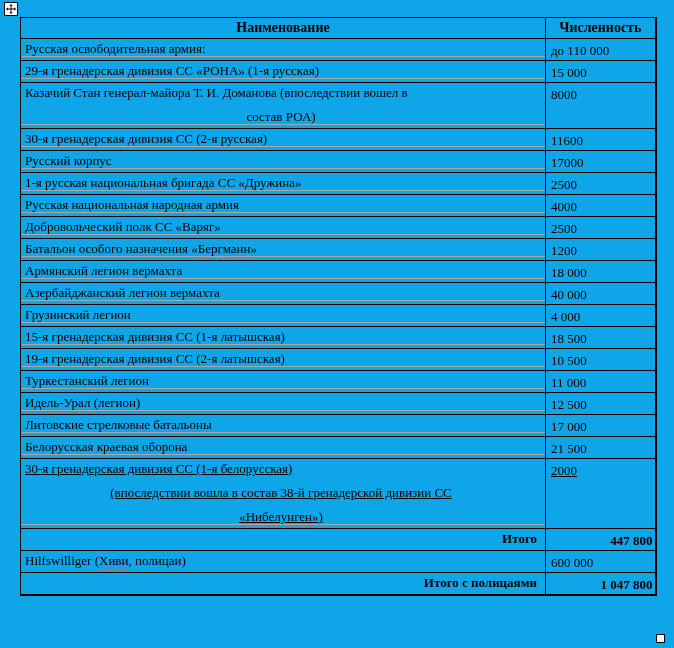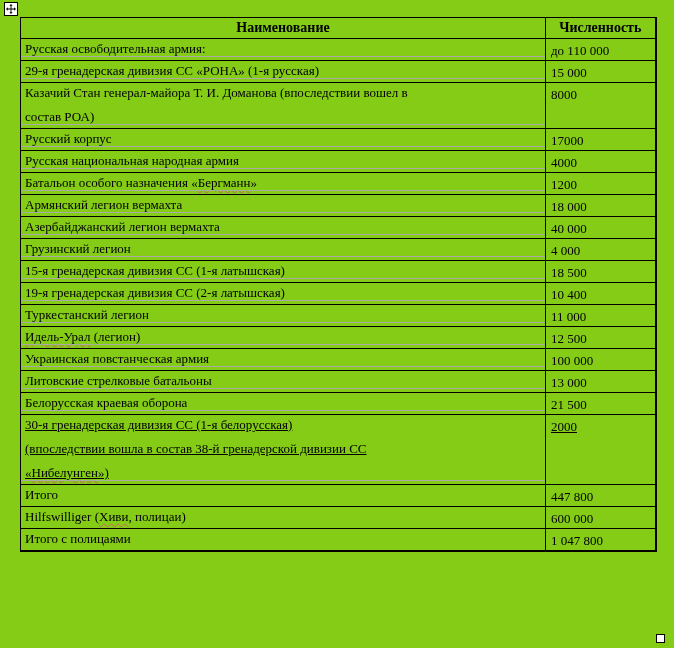--- a/index.html
+++ b/index.html
@@ -1,20 +1,20 @@
 <!DOCTYPE html>
 <html><head>
 <meta charset="utf-8">
 <style>
   html,body { margin:0; padding:0; background:#ffffff; }
   body {
     width:674px; height:648px; overflow:hidden;
     font-family:"Liberation Serif","DejaVu Serif",serif; color:#000;
   }
-  .page { position:relative; width:674px; height:648px; background:#84cc16; }
+  .page { position:relative; width:674px; height:648px; background:#0ea5e9; }
 
   
   .move-handle {
     position:absolute; left:4px; top:2px; width:14px; height:14px;
     border:1px solid #000; background:#fff; box-sizing:border-box;
     display:flex; align-items:center; justify-content:center;
   }
   .resize-handle {
     position:absolute; left:656px; top:634px; width:9px; height:9px;
     border:1px solid #000; background:#fff; box-sizing:border-box;
@@ -34,22 +34,22 @@
   td.name { padding:2px 8px 4px 4px; position:relative; }
   td.name::after {
     content:""; position:absolute; left:0; right:0; bottom:3px; height:0;
     border-top:1px solid #a9a9a9;
   }
   tr.nl td.name::after { content:none; }
   td.val { padding:4px 2px 2px 5px; }
   tr { height:21px; }
   tr.h2 { height:46px; }
   tr.h3 { height:68px;text-decoration:underline; }
-  tr.total td { font-weight:normal; }
-  .p2 { margin-top:9px; }
+  tr.total td { font-weight:bold;text-align:right; }
+  .p2 { margin-top:9px;text-align:center; }
   .sp {
     text-decoration:underline;
     text-decoration-style:wavy;
     text-decoration-color:#c86464;
     text-decoration-thickness:1px;
     text-underline-offset:2px;
   }
 </style>
 </head>
 <body>
@@ -84,26 +84,38 @@
       <td class="val"><span>15 000</span></td>
     </tr>
     <tr class="h2">
       <td class="name">
         <div>Казачий Стан генерал-майора Т. И. Доманова (впоследствии вошел в</div>
         <div class="p2">состав РОА)</div>
       </td>
       <td class="val"><span>8000</span></td>
     </tr>
     <tr>
+      <td class="name"><span>30-я гренадерская дивизия СС (2-я русская)</span></td>
+      <td class="val"><span>11600</span></td>
+    </tr>
+    <tr>
       <td class="name"><span>Русский корпус</span></td>
       <td class="val"><span>17000</span></td>
     </tr>
     <tr>
+      <td class="name"><span>1-я русская национальная бригада СС «Дружина»</span></td>
+      <td class="val"><span>2500</span></td>
+    </tr>
+    <tr>
       <td class="name"><span>Русская национальная народная армия</span></td>
       <td class="val"><span>4000</span></td>
+    </tr>
+    <tr>
+      <td class="name"><span>Добровольческий полк СС «Варяг»</span></td>
+      <td class="val"><span>2500</span></td>
     </tr>
     <tr>
       <td class="name"><span>Батальон особого назначения «</span><span class="sp">Бергманн</span><span>»</span></td>
       <td class="val"><span>1200</span></td>
     </tr>
     <tr>
       <td class="name"><span>Армянский легион вермахта</span></td>
       <td class="val"><span>18 000</span></td>
     </tr>
     <tr>
@@ -113,37 +125,33 @@
     <tr>
       <td class="name"><span>Грузинский легион</span></td>
       <td class="val"><span>4 000</span></td>
     </tr>
     <tr>
       <td class="name"><span>15-я гренадерская дивизия СС (1-я латышская)</span></td>
       <td class="val"><span>18 500</span></td>
     </tr>
     <tr>
       <td class="name"><span>19-я гренадерская дивизия СС (2-я латышская)</span></td>
-      <td class="val"><span>10 400</span></td>
+      <td class="val"><span>10 500</span></td>
     </tr>
     <tr>
       <td class="name"><span>Туркестанский легион</span></td>
       <td class="val"><span>11 000</span></td>
     </tr>
     <tr>
       <td class="name"><span class="sp">Идель-Урал</span><span> (легион)</span></td>
       <td class="val"><span>12 500</span></td>
     </tr>
     <tr>
-      <td class="name"><span>Украинская повстанческая армия</span></td>
-      <td class="val"><span>100 000</span></td>
-    </tr>
-    <tr>
       <td class="name"><span>Литовские стрелковые батальоны</span></td>
-      <td class="val"><span>13 000</span></td>
+      <td class="val"><span>17 000</span></td>
     </tr>
     <tr>
       <td class="name"><span>Белорусская краевая оборона</span></td>
       <td class="val"><span>21 500</span></td>
     </tr>
     <tr class="h3">
       <td class="name">
         <div>30-я гренадерская дивизия СС (1-я белорусская)</div>
         <div class="p2">(впоследствии вошла в состав 38-й гренадерской дивизии СС</div>
         <div class="p2"><span>«</span><span class="sp">Нибелунген</span><span>»)</span></div>

